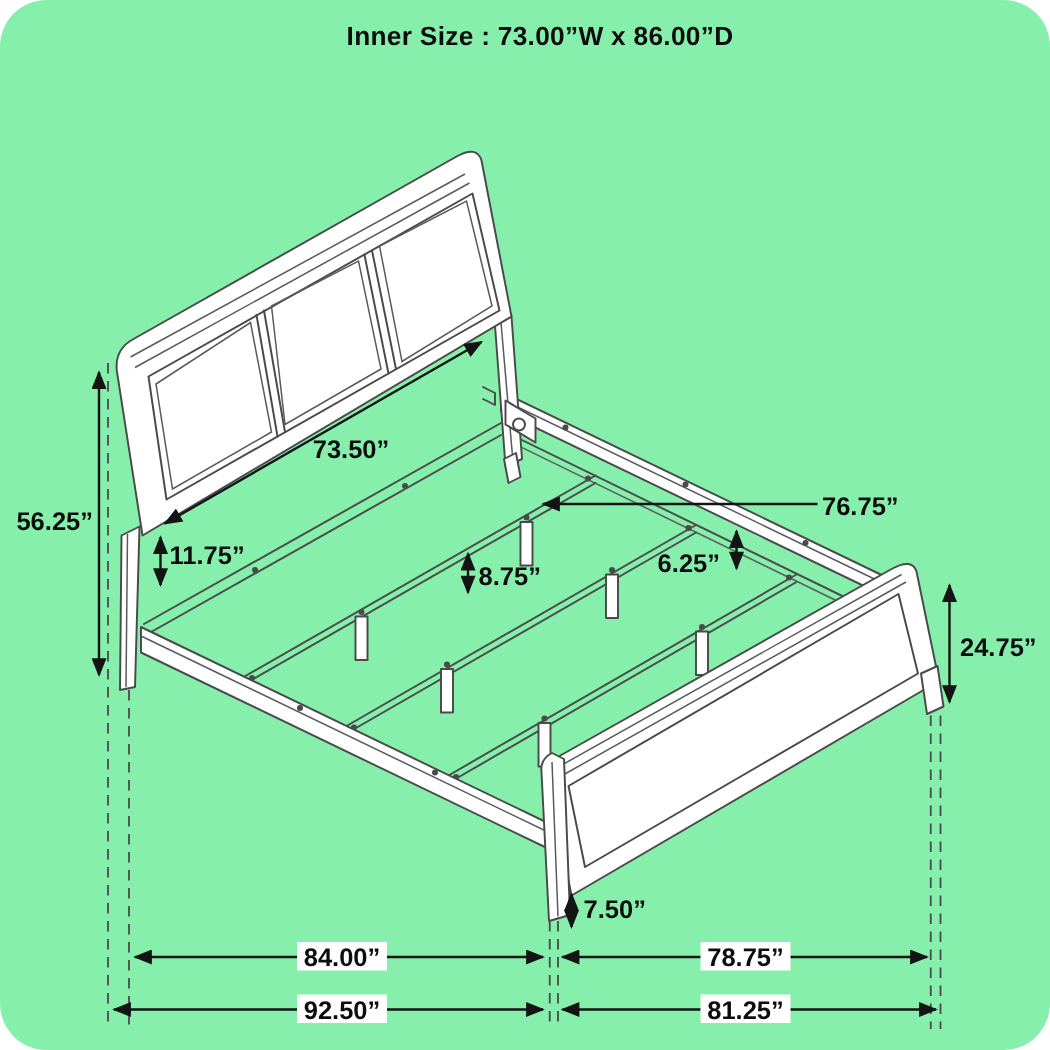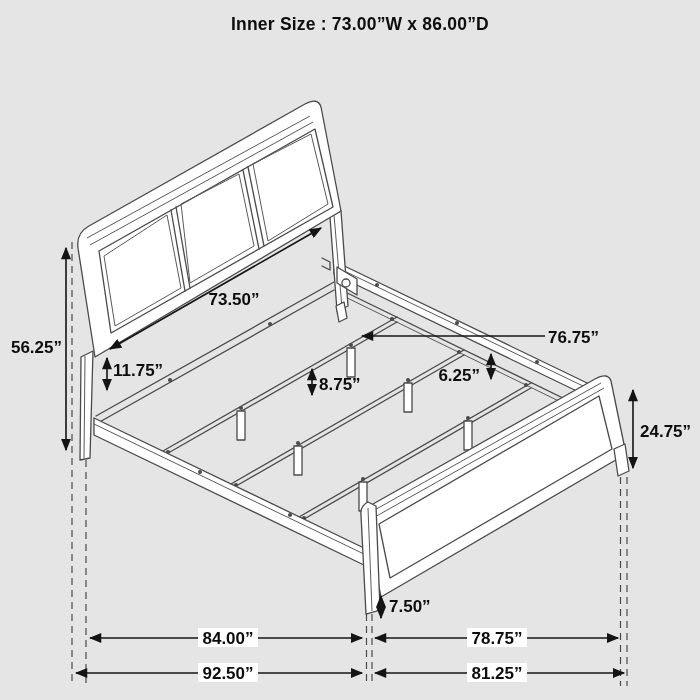--- a/index.html
+++ b/index.html
@@ -1,17 +1,17 @@
 <!DOCTYPE html>
 <html><head>
 <meta charset="utf-8">
 <style>
   html,body{margin:0;padding:0;background:#fff;}
-  #stage{position:relative;width:700px;height:700px;background:#e5e5e5;overflow:hidden;
-         font-family:"Liberation Sans", sans-serif;}
+  #stage{position:relative;width:700px;height:700px;background:#86efac;overflow:hidden;
+         font-family:"Liberation Sans", sans-serif;border-radius:31px;}
   svg{display:block;}
   text{font-family:"Liberation Sans", sans-serif;font-weight:bold;fill:#0d0d0d;}
   .dimtxt{font-size:17px;}
   .titletxt{font-size:17.5px;letter-spacing:.2px;}
   .bed{stroke:#4a4a4a;stroke-width:1.3;fill:none;stroke-linejoin:round;stroke-linecap:round;}
   .bedfill{stroke:#4a4a4a;stroke-width:1.3;fill:#fff;stroke-linejoin:round;}
   .thin{stroke:#5a5a5a;stroke-width:1;fill:none;}
   .dim{stroke:#141414;stroke-width:1.6;fill:none;}
   .dash{stroke:#4a4a4a;stroke-width:1.2;fill:none;stroke-dasharray:7 5;}
   .dot{fill:#4a4a4a;stroke:none;}

